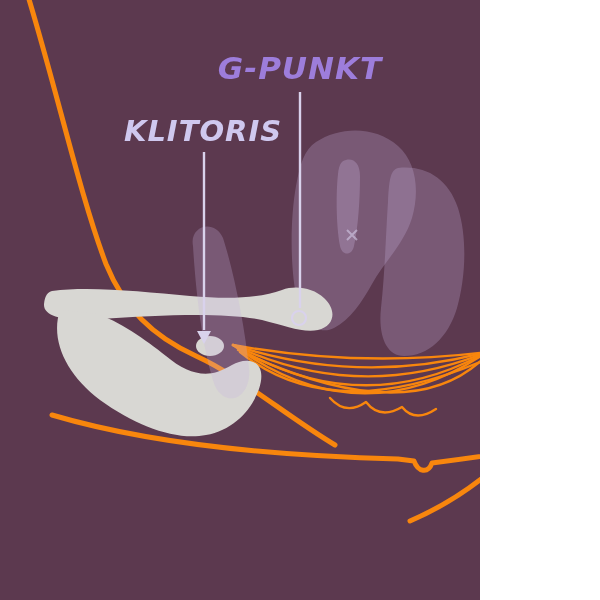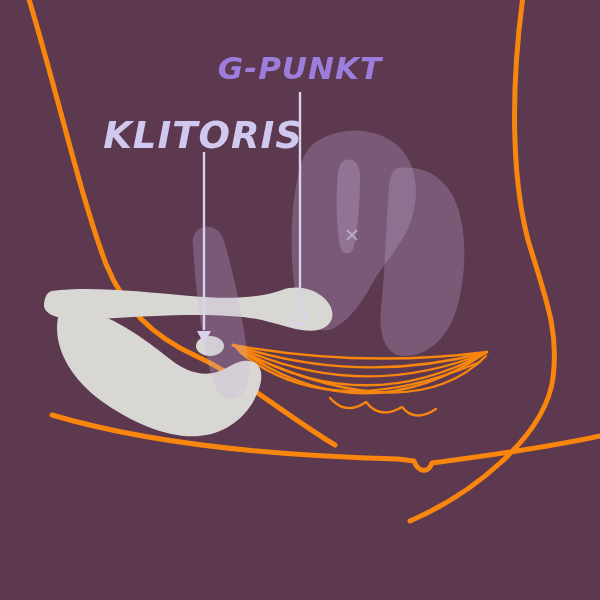--- a/index.html
+++ b/index.html
@@ -1,18 +1,18 @@
 <!DOCTYPE html>
 <html style="--background: #5c394f; --outline-orange: #f8860d; --label-purple: #9d7ddb; --label-lavender: #cfc8ef; --product-gray: #d8d7d3; --anatomy-lavender: #c9b3dd; --leader-line: #d9d2ec;"><head>
 <meta charset="utf-8">
 <style>
   html,body{margin:0;padding:0;}
   #stage{
     position:relative;
-    width:600px;height:600px;
+    width:480px;height:600px;
     overflow:hidden;
     background:var(--background,#5c394f);
     font-family:"DejaVu Sans","Liberation Sans",sans-serif;
   }
   #stage svg{position:absolute;left:0;top:0;}
   .bg{fill:var(--background,#5c394f);}
   .orange{stroke:var(--outline-orange,#f8860d);fill:none;stroke-linecap:round;stroke-linejoin:round;}
   .orange.thick{stroke-width:5;}
   .orange.thin{stroke-width:2.4;}
   .anatomy{fill:var(--anatomy-lavender,#c9b3dd);fill-opacity:.27;}
@@ -31,21 +31,21 @@
     white-space:nowrap;
     user-select:none;
   }
   #label-gpunkt{
     left:300px;top:50px;
     font-size:31px;
     color:var(--label-purple,#9d7ddb);
   }
   #label-klitoris{
     left:203px;top:114px;
-    font-size:37px;
+    font-size:29px;
     color:var(--label-lavender,#cfc8ef);
     text-align:center;
   }
 </style>
 </head>
 <body>
 
 <div id="stage">
 
   <svg width="600" height="600" viewBox="0 0 600 600">

